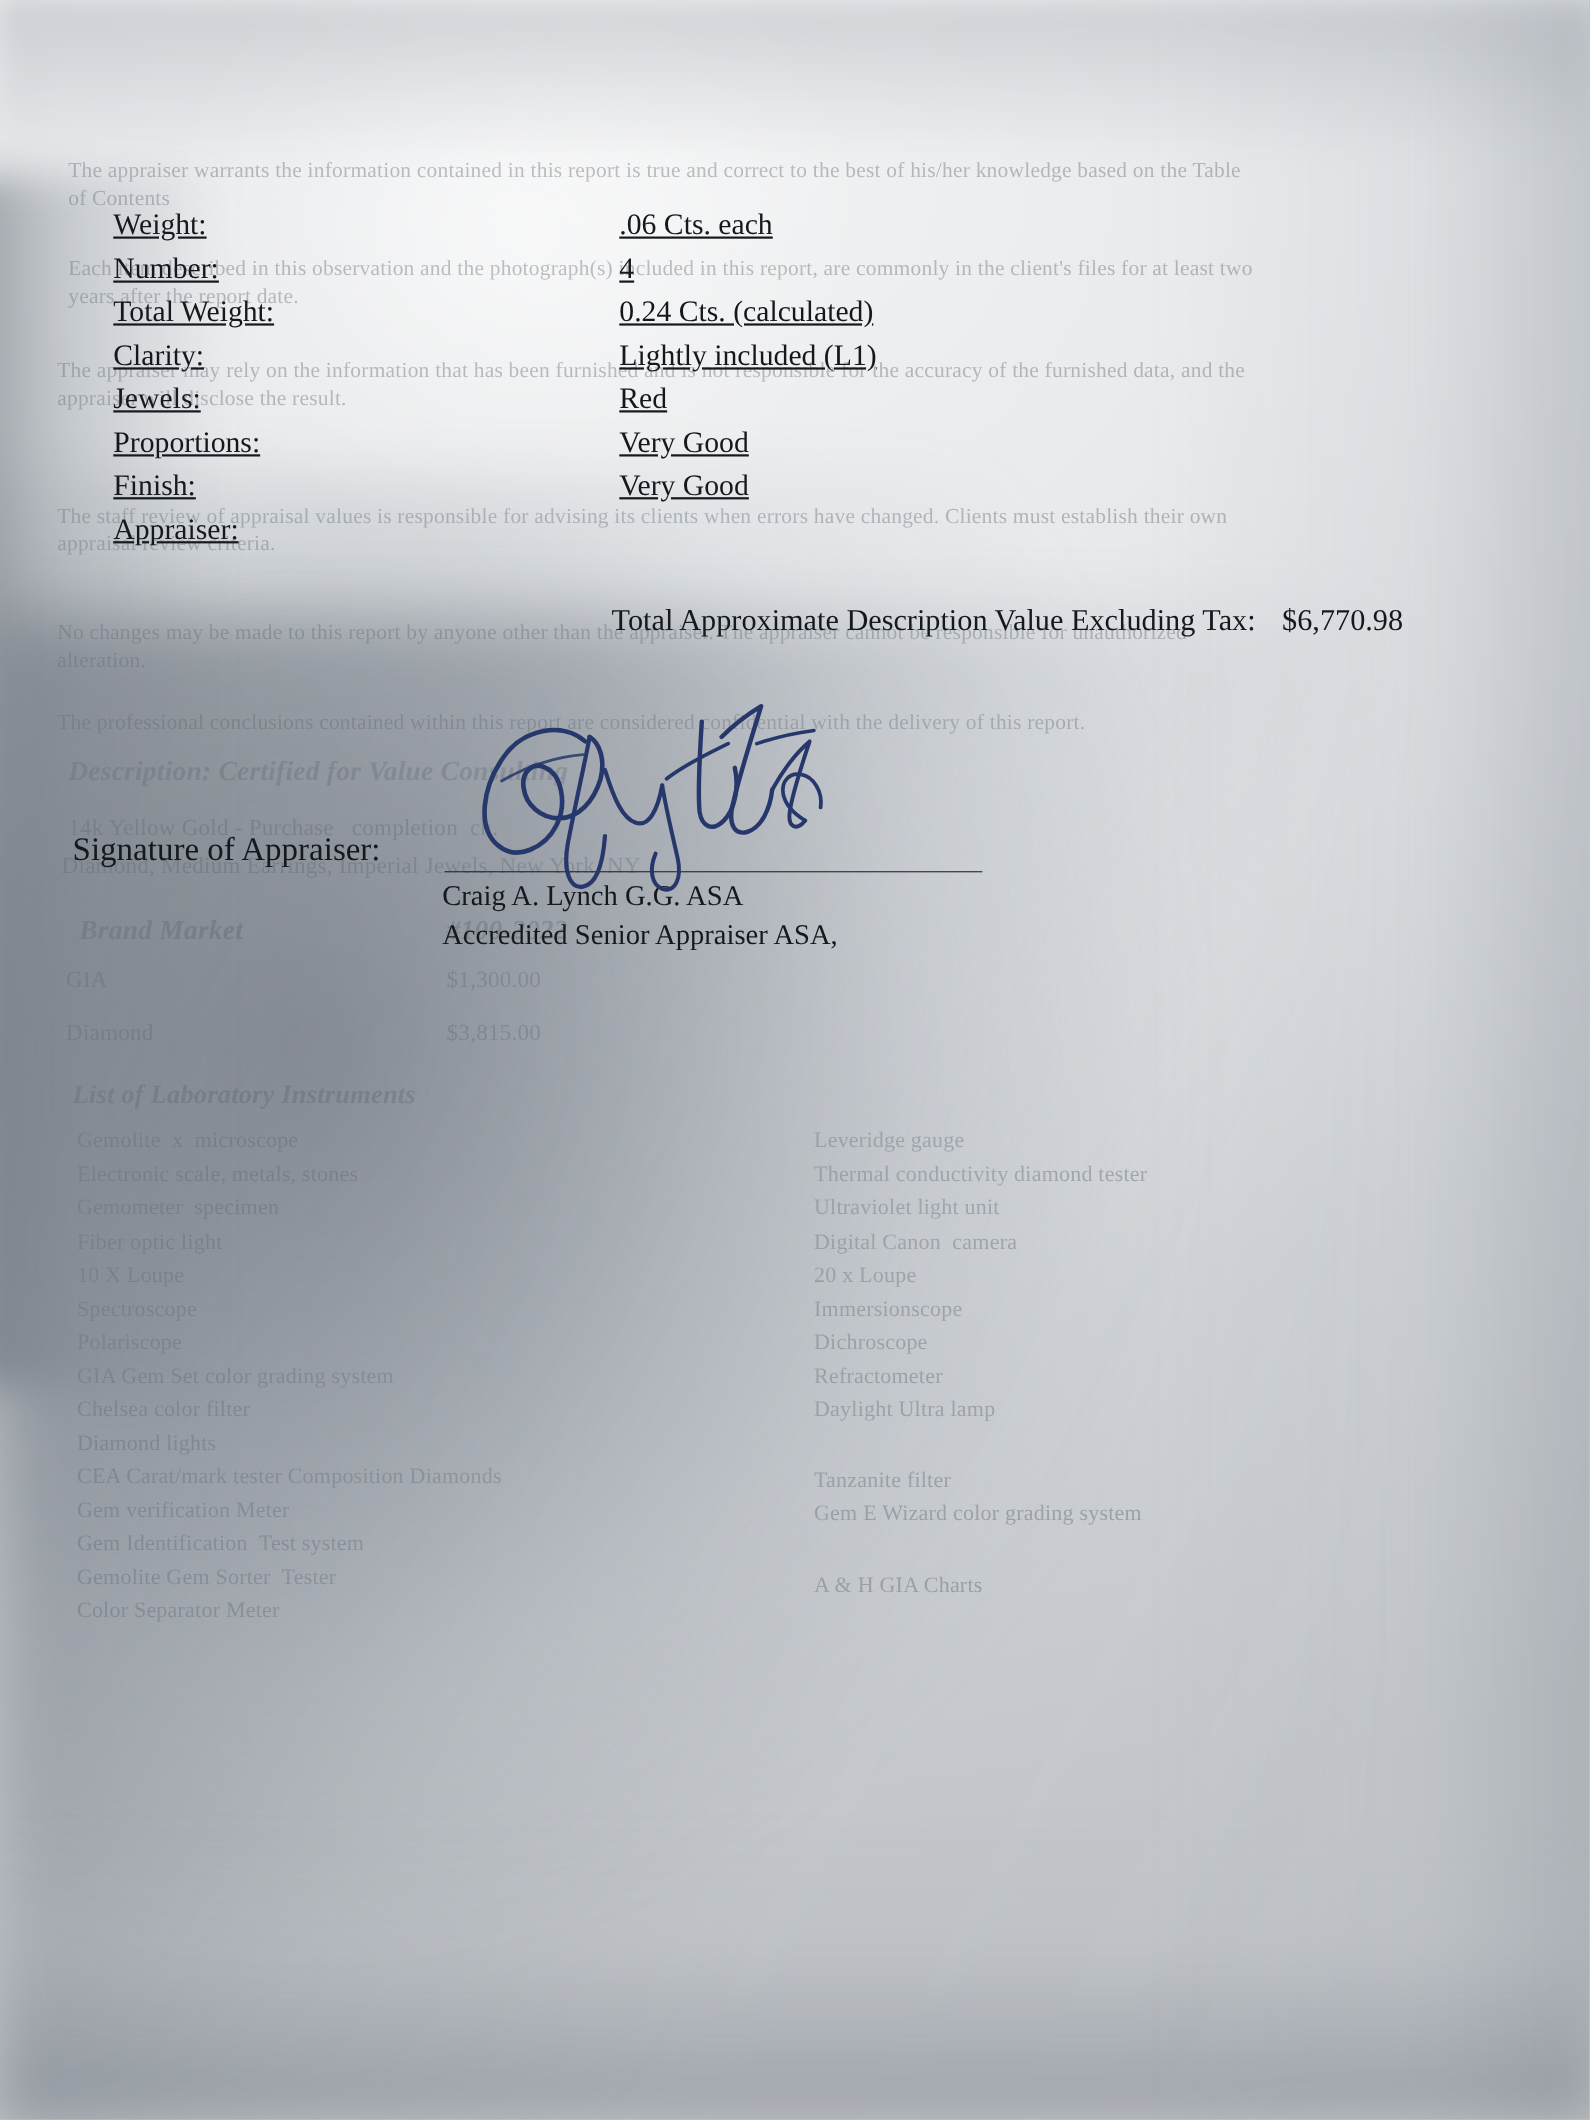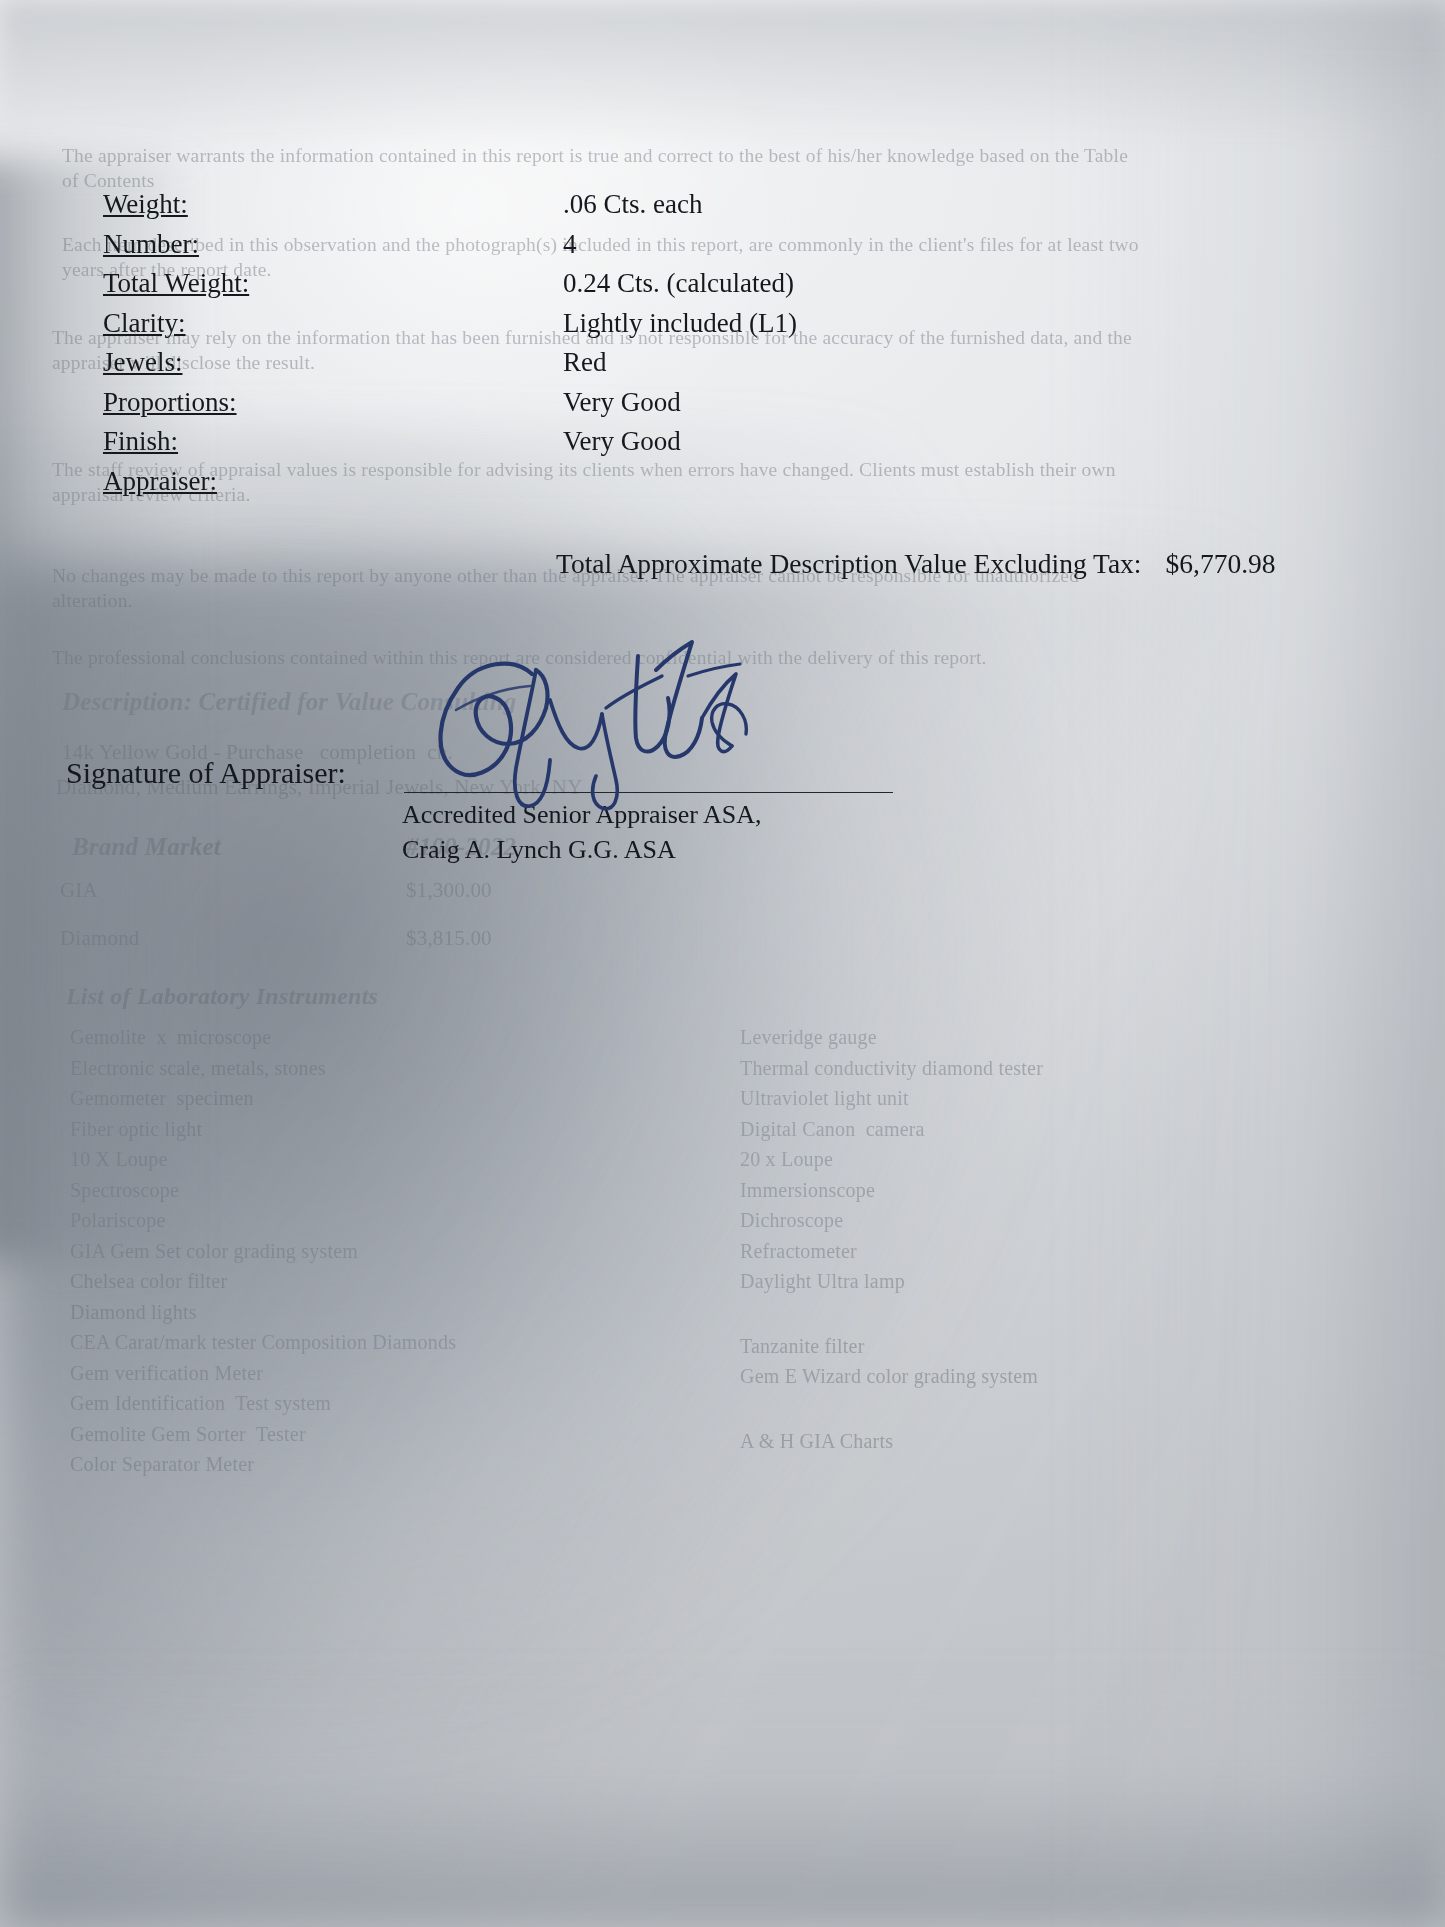--- a/index.html
+++ b/index.html
@@ -111,20 +111,21 @@
     font-size: 27px;
     line-height: 39.5px;
     text-decoration: underline;
   }
   .values {
     position: absolute;
     left: 563px;
     top: 185px;
     font-size: 27px;
     line-height: 39.5px;
+    text-decoration: underline;
   }
   .total-line {
     position: absolute;
     left: 556px;
     top: 548px;
     font-size: 27.5px;
   }
   .total-line .amt { margin-left: 24px; }
   .words {
     position: absolute;
@@ -271,22 +272,22 @@
 
     <div class="total-line">
       <span>Total Approximate Description Value Excluding Tax:</span><span class="amt">$6,770.98</span>
     </div>
 
 
     <div class="sig-label">Signature of Appraiser:</div>
     <div class="sig-rule"></div>
 
     <div class="appraiser-name">
+      <div>Craig A. Lynch G.G. ASA</div>
       <div>Accredited Senior Appraiser ASA,</div>
-      <div>Craig A. Lynch G.G. ASA</div>
     </div>
 
     <div class="signature">
       <svg width="420" height="190" viewBox="0 0 420 190" fill="none" xmlns="http://www.w3.org/2000/svg">
         <g stroke="#26386b" fill="none" stroke-linecap="round" stroke-linejoin="round">
           <path d="M132 34 C112 16, 76 22, 58 48 C38 76, 34 112, 52 128 C70 144, 96 130, 106 110 C116 90, 110 64, 96 58 C84 52, 74 62, 76 76 C78 92, 92 104, 108 104 C126 104, 140 88, 146 68 C150 52, 146 36, 136 30" stroke-width="4.2"></path>
           <path d="M136 30 C132 52, 122 96, 116 128 C112 152, 118 168, 130 166 C142 164, 148 146, 150 120" stroke-width="3.8"></path>
           <path d="M150 60 C158 86, 166 104, 178 108 C190 112, 198 96, 202 74" stroke-width="3.8"></path>
           <path d="M202 74 C206 98, 212 122, 216 140 C220 158, 214 172, 202 168 C192 164, 190 150, 196 136" stroke-width="3.6"></path>
           <path d="M206 68 C224 54, 246 44, 262 36" stroke-width="3.4"></path>

